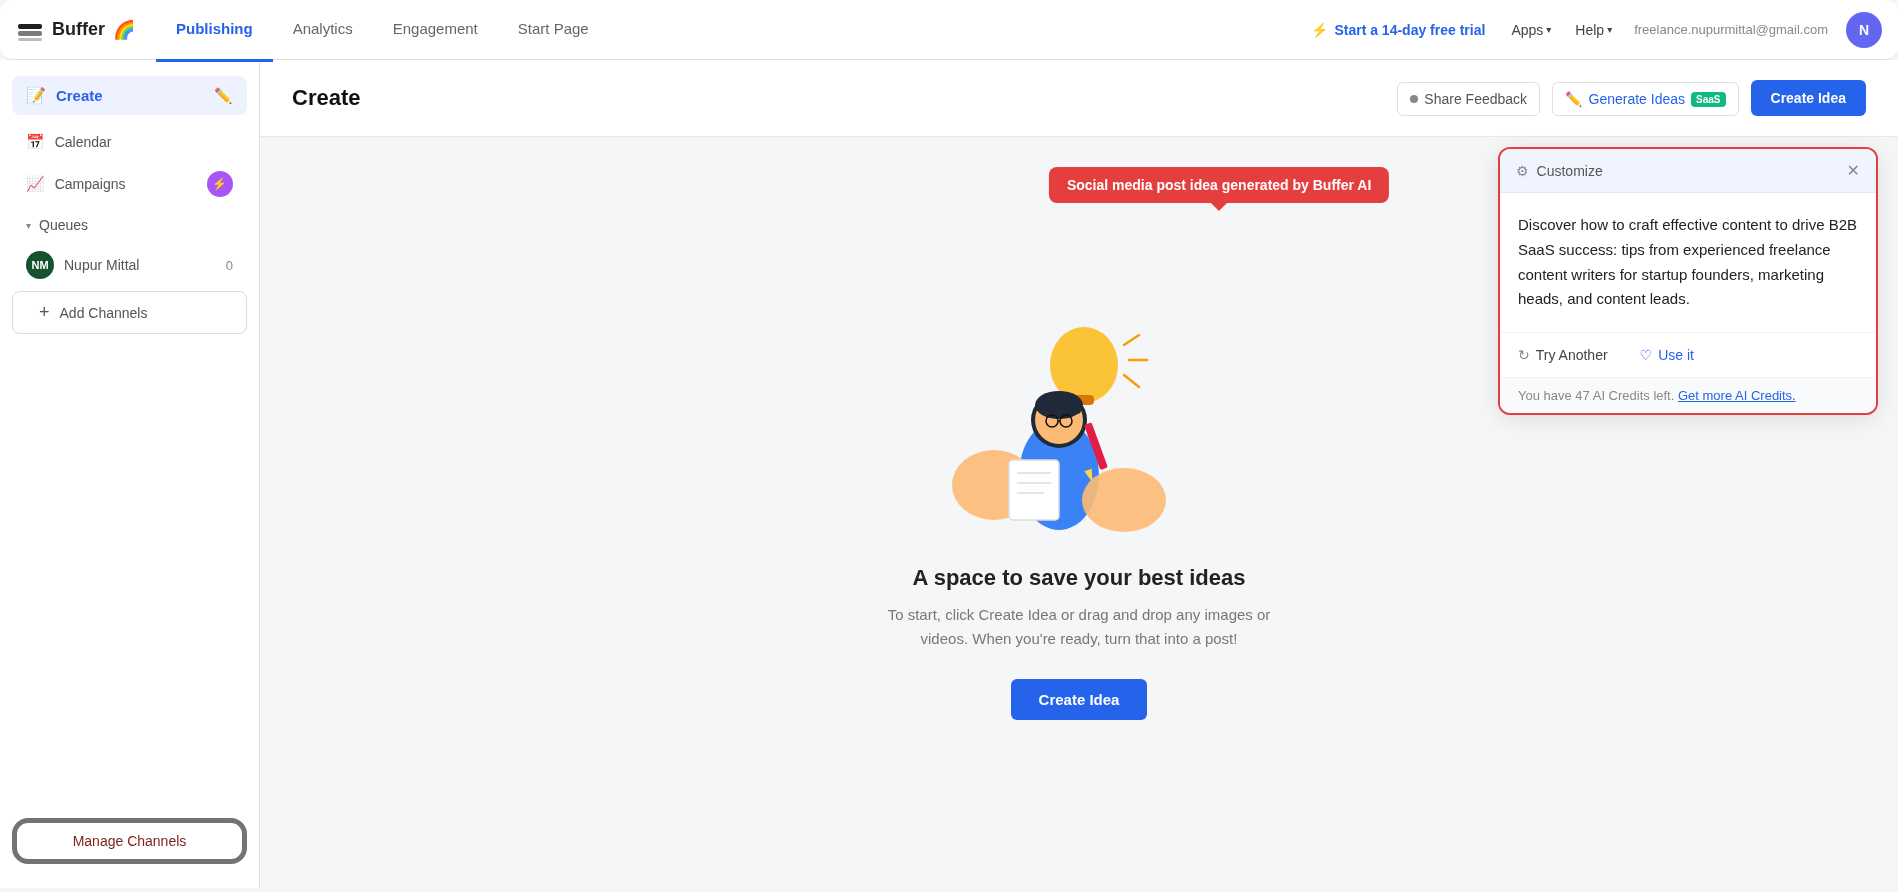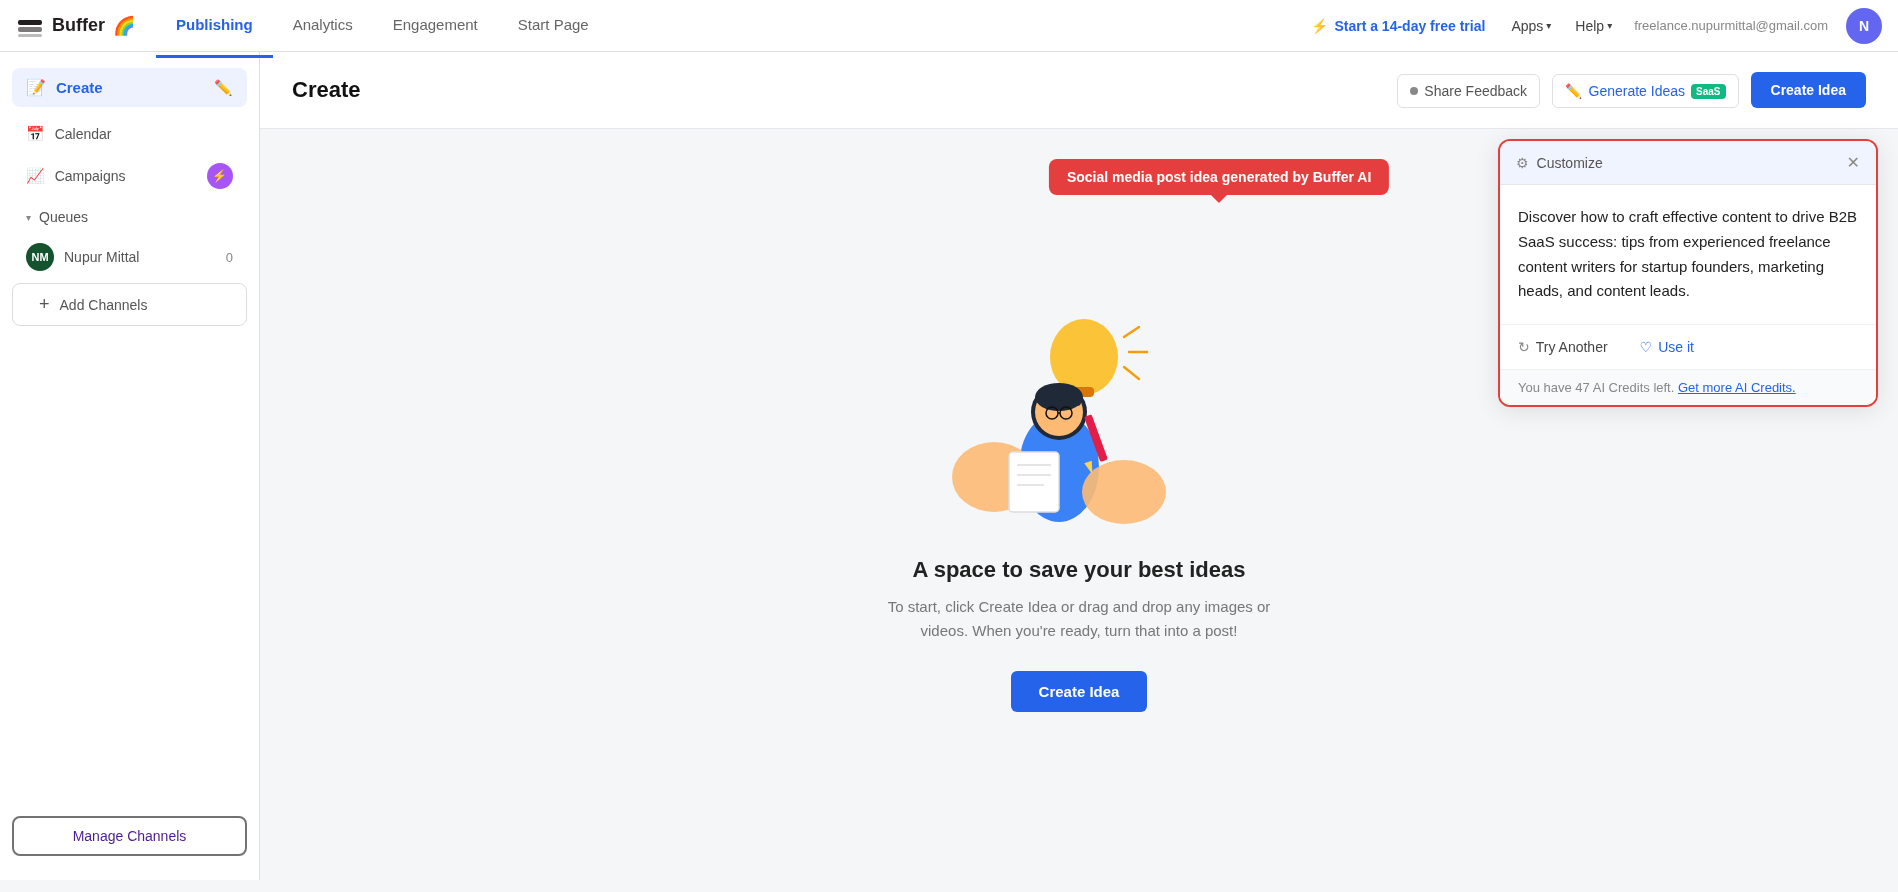--- a/index.html
+++ b/index.html
@@ -1,22 +1,22 @@
 <!DOCTYPE html>
 <html><head>
   <meta charset="utf-8">
   <style>
     * { box-sizing: border-box; margin: 0; padding: 0; }
     body { font-family: -apple-system, BlinkMacSystemFont, 'Segoe UI', sans-serif; background: #f5f6f7; color: #333; height: 892px; overflow: hidden; }
 
     
     .topnav {
-      display: flex; align-items: center; height: 52px;
+      display: flex; align-items: center; height: 60px;
       background: #fff; border-bottom: 1px solid #e0e0e0;
-      padding: 0 16px; gap: 0;
+      padding: 0 16px; gap: 0; border-radius: 12px;
     }
     .logo-area { display: flex; align-items: center; gap: 8px; min-width: 140px; padding-right: 16px; }
     .logo-text { font-weight: 700; font-size: 18px; color: #231F20; }
     .logo-rainbow { font-size: 18px; }
     .nav-tabs { display: flex; align-items: stretch; height: 64px; }
     .nav-tab {
       display: flex; align-items: center; padding: 16px 20px;
       font-size: 15px; color: #666; cursor: pointer; position: relative;
       text-decoration: none; border-bottom: 3px solid transparent;
     }
@@ -80,21 +80,21 @@
     .channel-count { margin-left: auto; font-size: 13px; color: #888; }
     .sidebar-add-channel {
       display: flex; align-items: center; gap: 10px;
       padding: 10px 26px; font-size: 14px; color: #555; cursor: pointer;
       margin: 4px 12px; border: 1px solid #ddd; border-radius: 8px;
     }
     .add-plus { font-size: 18px; color: #555; }
     .sidebar-bottom { margin-top: auto; padding: 12px; }
     .manage-channels-btn {
       width: 100%; padding: 10px; text-align: center;
-      border: 2px solid #737373; border-radius: 8px; font-size: 14px; color: #4c1d95;
+      border: 5px solid #737373; border-radius: 16px; font-size: 14px; color: #7f1d1d;
       background: #fff; cursor: pointer;
     }
 
     
     .main-content { flex: 1; display: flex; flex-direction: column; overflow: auto; }
 
     
     .content-header {
       display: flex; align-items: center; justify-content: space-between;
       padding: 20px 32px; background: #fff; border-bottom: 1px solid #e5e7eb;

